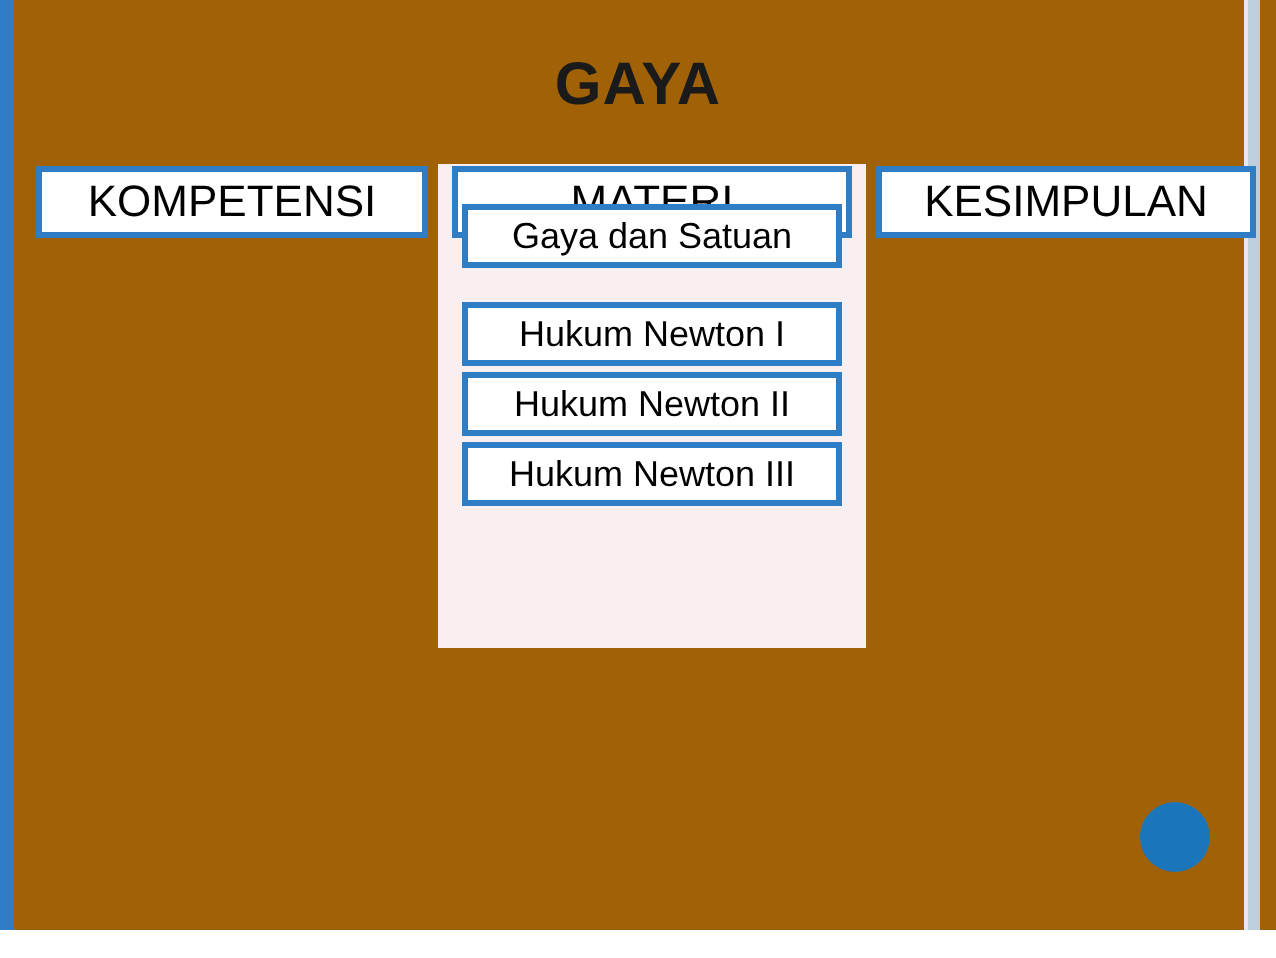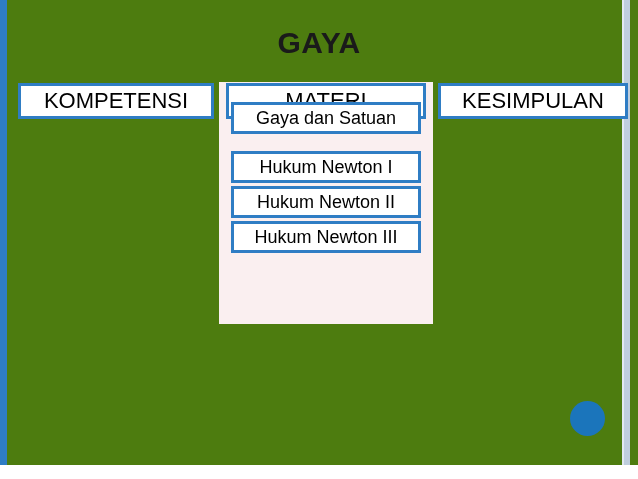--- a/index.html
+++ b/index.html
@@ -10,21 +10,21 @@
     width: 638px;
     height: 479px;
     background: #ffffff;
     font-family: "Liberation Sans", sans-serif;
     overflow: hidden;
   }
   .slide {
     position: relative;
     width: 638px;
     height: 479px;
-    background: #4d7c0f;
+    background: #a16207;
     box-sizing: border-box;
   }
   
   .left-bar {
     position: absolute;
     left: 0;
     top: 0;
     width: 7px;
     height: 479px;
     background: #2f7dc4;

